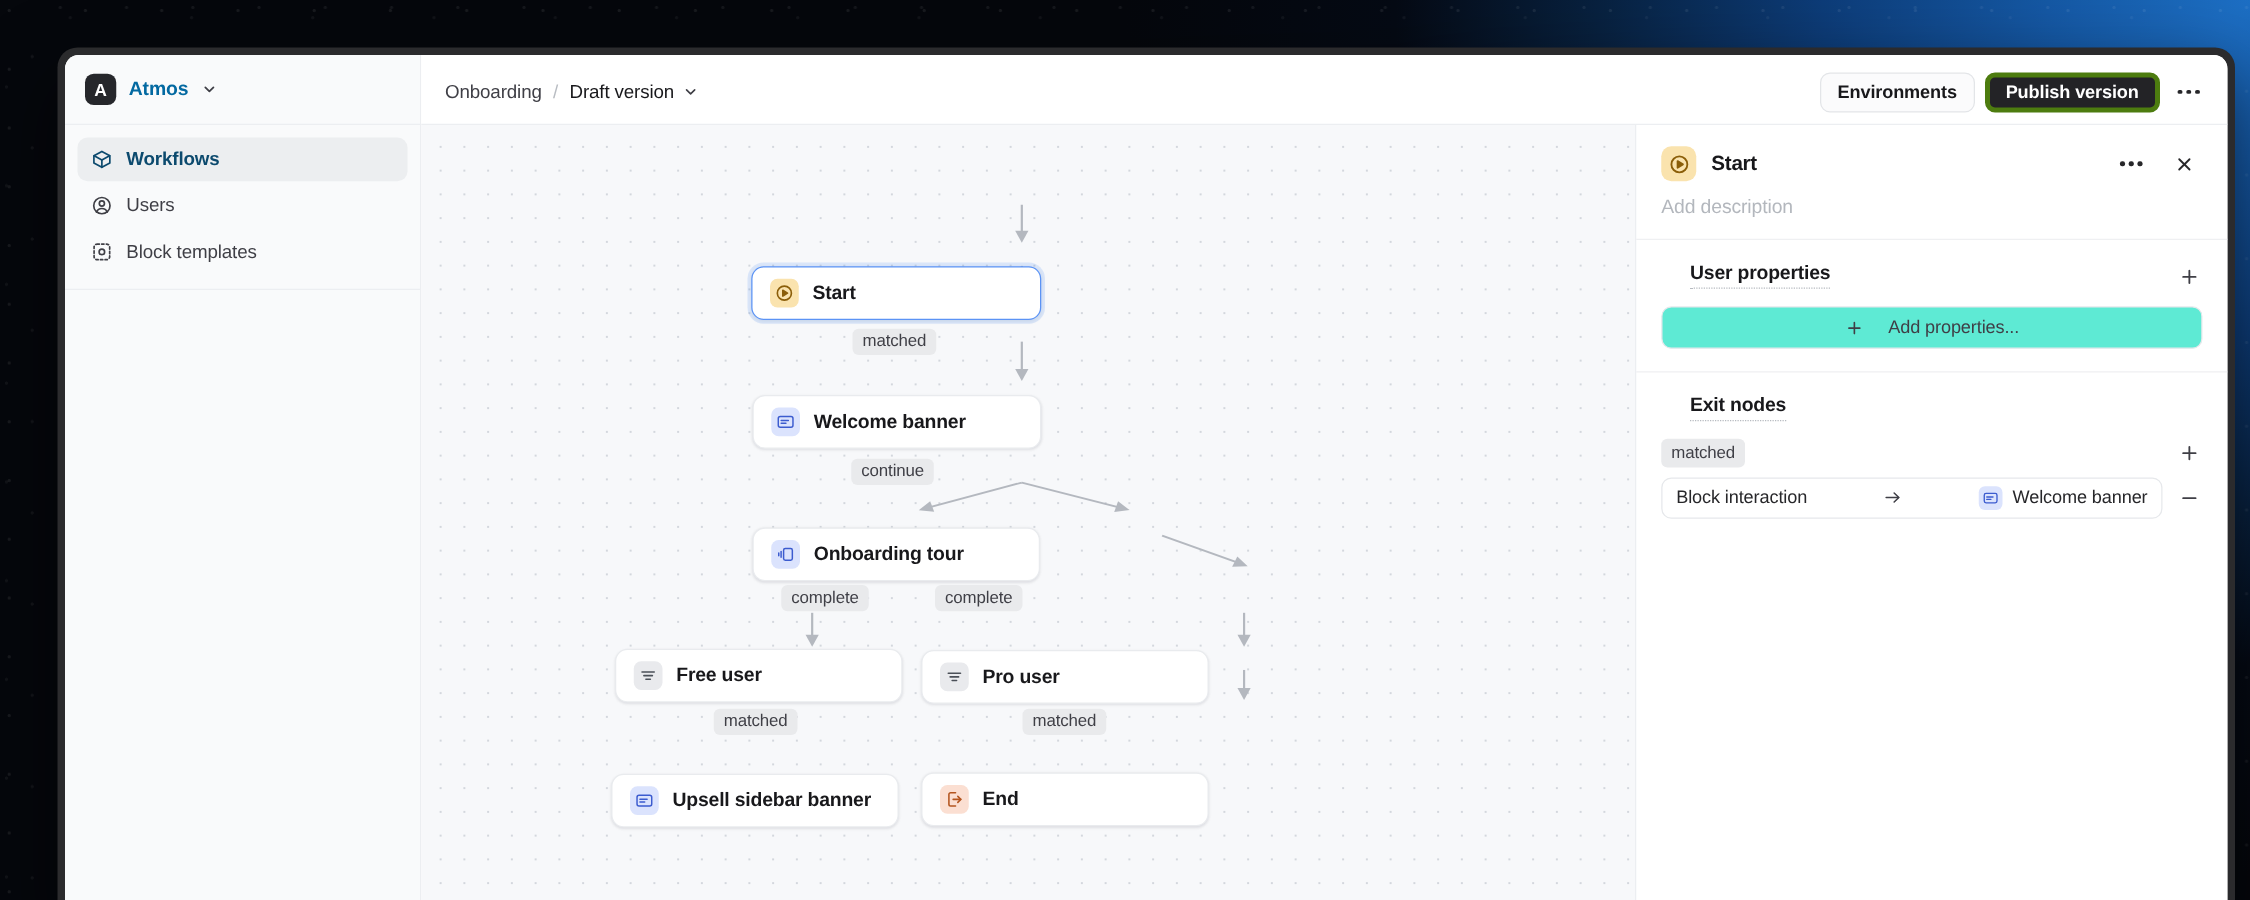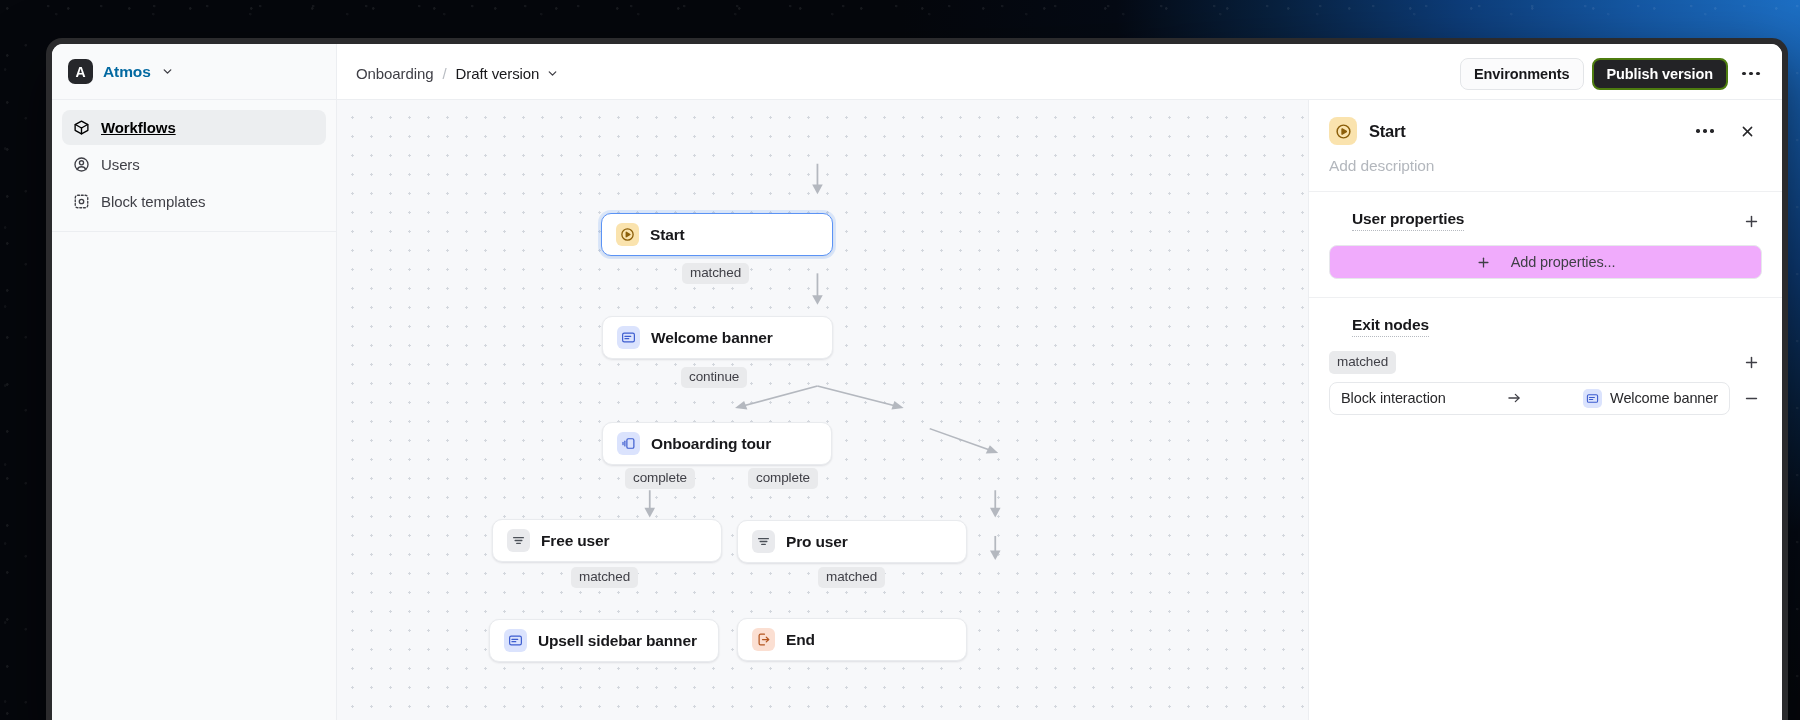--- a/index.html
+++ b/index.html
@@ -94,21 +94,21 @@
     border: 1px solid #e3e5e8;
     border-radius: 8px;
     background: #fbfbfc;
     font-size: 14.5px; font-weight: bold; color: #18181b;
     padding: 0 13px;
     display: flex; align-items: center;
     letter-spacing: -.1px;
   }
   .btn-dark {
     height: 32px;
-    border: 2px solid #4d7c0f;
+    border: 4px solid #4d7c0f;
     border-radius: 8px;
     background: #232326;
     font-size: 14.5px; font-weight: bold; color: #ffffff;
     padding: 0 13px;
     display: flex; align-items: center;
     letter-spacing: -.1px;
   }
   .icon-btn {
     width: 30px; height: 30px;
     display: flex; align-items: center; justify-content: center;
@@ -132,21 +132,21 @@
   .nav-item {
     height: 35px;
     display: flex; align-items: center;
     gap: 11px;
     padding: 0 11px;
     border-radius: 8px;
     color: #3f3f46;
     font-size: 15px;
     letter-spacing: -.1px;
   }
-  .nav-item.active { background: #eceef0; color: #000000; font-weight: bold; text-decoration: underline; }
+  .nav-item.active { background: #eceef0; color: #0c4a6e; font-weight: bold; }
   .nav-item .nav-ico { width: 17px; height: 17px; display: flex; align-items: center; justify-content: center; flex: 0 0 17px; }
   #sidebar-divider { margin: 10px -10px 0 -10px; border-top: 1px solid #eceef1; }
 
   
   #canvas {
     flex: 1;
     position: relative;
     background-color: #f7f8fa;
     background-image: radial-gradient(circle, #d3d7dd 1.05px, transparent 1.15px);
     background-size: 19px 19px;
@@ -225,21 +225,21 @@
     width: 22px; height: 22px;
     display: flex; align-items: center; justify-content: center;
     color: #3f3f46; flex: 0 0 22px;
   }
 
   .add-props {
     margin-top: 13px;
     height: 34px;
     border: 1px solid #e6e8eb;
     border-radius: 8px;
-    background: #f0abfc;
+    background: #5eead4;
     display: flex; align-items: center; justify-content: center;
     gap: 20px;
     font-size: 14.5px; color: #3f3f46;
     letter-spacing: -.1px;
   }
 
   .exit-row-1 { margin-top: 14px; display: flex; align-items: center; }
   .chip {
     background: #e9eaec; border-radius: 5px;
     font-size: 13.5px; color: #3f3f46;

